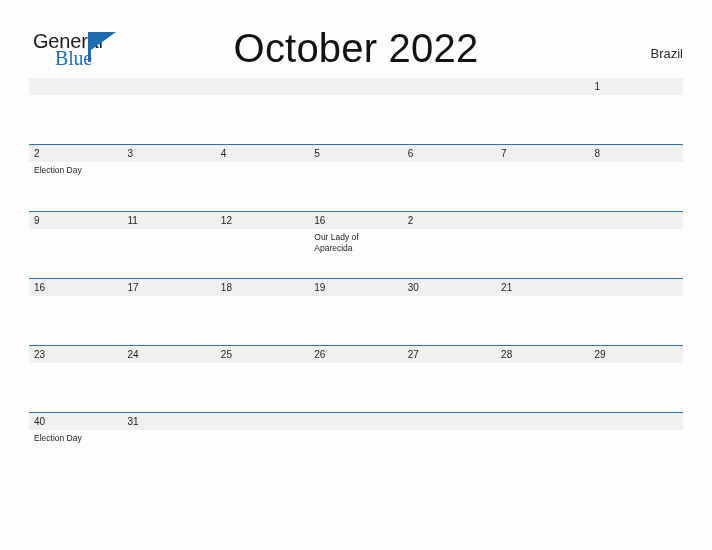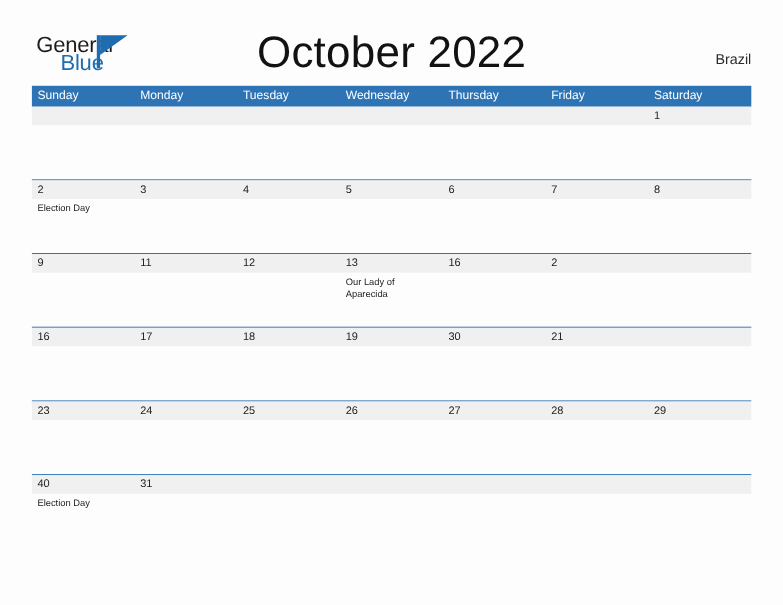--- a/index.html
+++ b/index.html
@@ -41,21 +41,21 @@
     font-family: "Liberation Sans", sans-serif;
     line-height: 20px;
   }
   #brand-logo .word-blue {
     position: absolute;
     left: 22px;
     top: 17px;
     font-size: 20px;
     letter-spacing: -0.2px;
     color: #1f6cb0;
-    font-family: Liberation Sans, sans-serif;
+    font-family: Liberation Serif, serif;
     line-height: 20px;
   }
   #brand-logo .logo-mark {
     position: absolute;
     left: 55px;
     top: 1px;
     width: 28px;
     height: 30px;
   }
   #brand-logo .logo-mark .bar {
@@ -187,29 +187,20 @@
   </div>
 
   <div id="calendar-title">October 2022</div>
 
   <div id="country-label">Brazil</div>
 
 </div>
 
 <div id="calendar-grid">
 
-  <div id="weekday-header">
-    <div class="weekday-cell">Sunday</div>
-    <div class="weekday-cell">Monday</div>
-    <div class="weekday-cell">Tuesday</div>
-    <div class="weekday-cell">Wednesday</div>
-    <div class="weekday-cell">Thursday</div>
-    <div class="weekday-cell">Friday</div>
-    <div class="weekday-cell">Saturday</div>
-  </div>
 
   <div class="week-row first-week">
     <div class="week-numbers">
       <div class="num-cell"></div>
       <div class="num-cell"></div>
       <div class="num-cell"></div>
       <div class="num-cell"></div>
       <div class="num-cell"></div>
       <div class="num-cell"></div>
       <div class="num-cell">1</div>
@@ -244,21 +235,20 @@
       <div class="evt-cell"></div>
       <div class="evt-cell"></div>
     </div>
   </div>
 
   <div class="week-row">
     <div class="week-numbers">
       <div class="num-cell">9</div>
       <div class="num-cell">11</div>
       <div class="num-cell">12</div>
-      <div class="num-cell">13</div>
       <div class="num-cell">16</div>
       <div class="num-cell">2</div>
     </div>
     <div class="week-events">
       <div class="evt-cell"></div>
       <div class="evt-cell"></div>
       <div class="evt-cell"></div>
       <div class="evt-cell">Our Lady of Aparecida</div>
       <div class="evt-cell"></div>
       <div class="evt-cell"></div>

